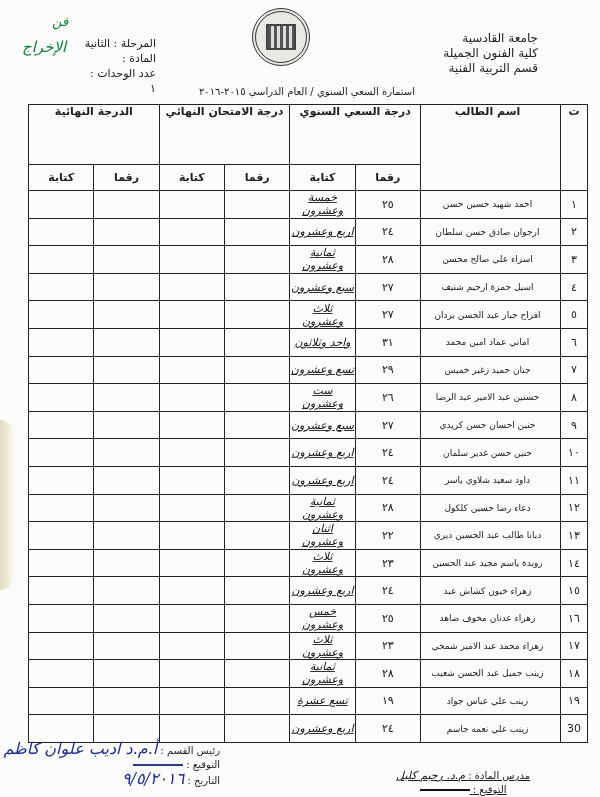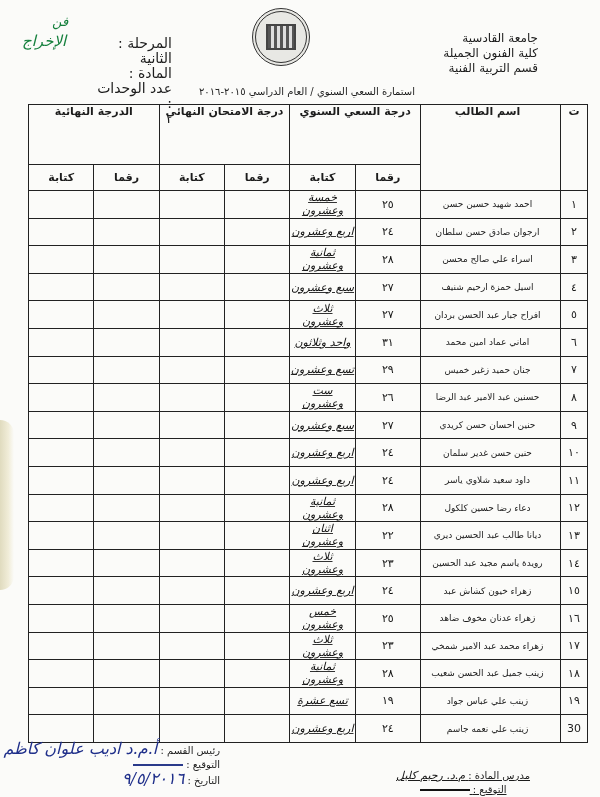--- a/index.html
+++ b/index.html
@@ -23,22 +23,22 @@
     .logo {
       position: absolute; left: 252px; top: 8px; width: 58px; height: 58px;
       border-radius: 50%; border: 4px double #333; background: #e8e8e4;
       display: flex; align-items: center; justify-content: center;
     }
     .logo-inner {
       width: 30px; height: 26px; border: 2px solid #444; background:
       repeating-linear-gradient(90deg, #555 0 3px, #ddd 3px 6px);
     }
     .header-left {
-      position: absolute; left: 92px; top: 36px; direction: rtl; text-align: right;
-      font-size: 14px; line-height: 15px; width: 80px;
+      position: absolute; left: 76px; top: 36px; direction: rtl; text-align: right;
+      font-size: 11px; line-height: 15px; width: 80px;
     }
     .handwriting-left {
       position: absolute; left: 22px; top: 22px; color: #15803d;
       font-family: "DejaVu Serif", serif; font-size: 15px; font-style: italic; direction: rtl;
     }
     .handwriting-left .top { position: absolute; left: 30px; top: -8px; font-size: 13px; }
     .title {
       position: absolute; left: 195px; top: 86px; width: 220px; text-align: right;
       direction: rtl; font-size: 10px;
     }
@@ -98,21 +98,21 @@
 
   <div class="header-left">
     <div>المرحلة : الثانية</div>
     <div>المادة :</div>
     <div>عدد الوحدات :</div>
     <div>١</div>
   </div>
 
   <div class="handwriting-left">
     <span class="top">فن</span>
-    <div style="margin-top:10px">الإخراج</div>
+    <div style="margin-top:16px">الإخراج</div>
   </div>
 
   <div class="title">استمارة السعي السنوي / العام الدراسي ٢٠١٥-٢٠١٦</div>
 
   <table class="grades">
     <thead>
       <tr class="h1">
         <th class="col-num" rowspan="2">ت</th>
         <th class="col-name" rowspan="2" style="text-align:center !important;font-size:11px !important;">اسم الطالب</th>
         <th colspan="2">درجة السعي السنوي</th>

